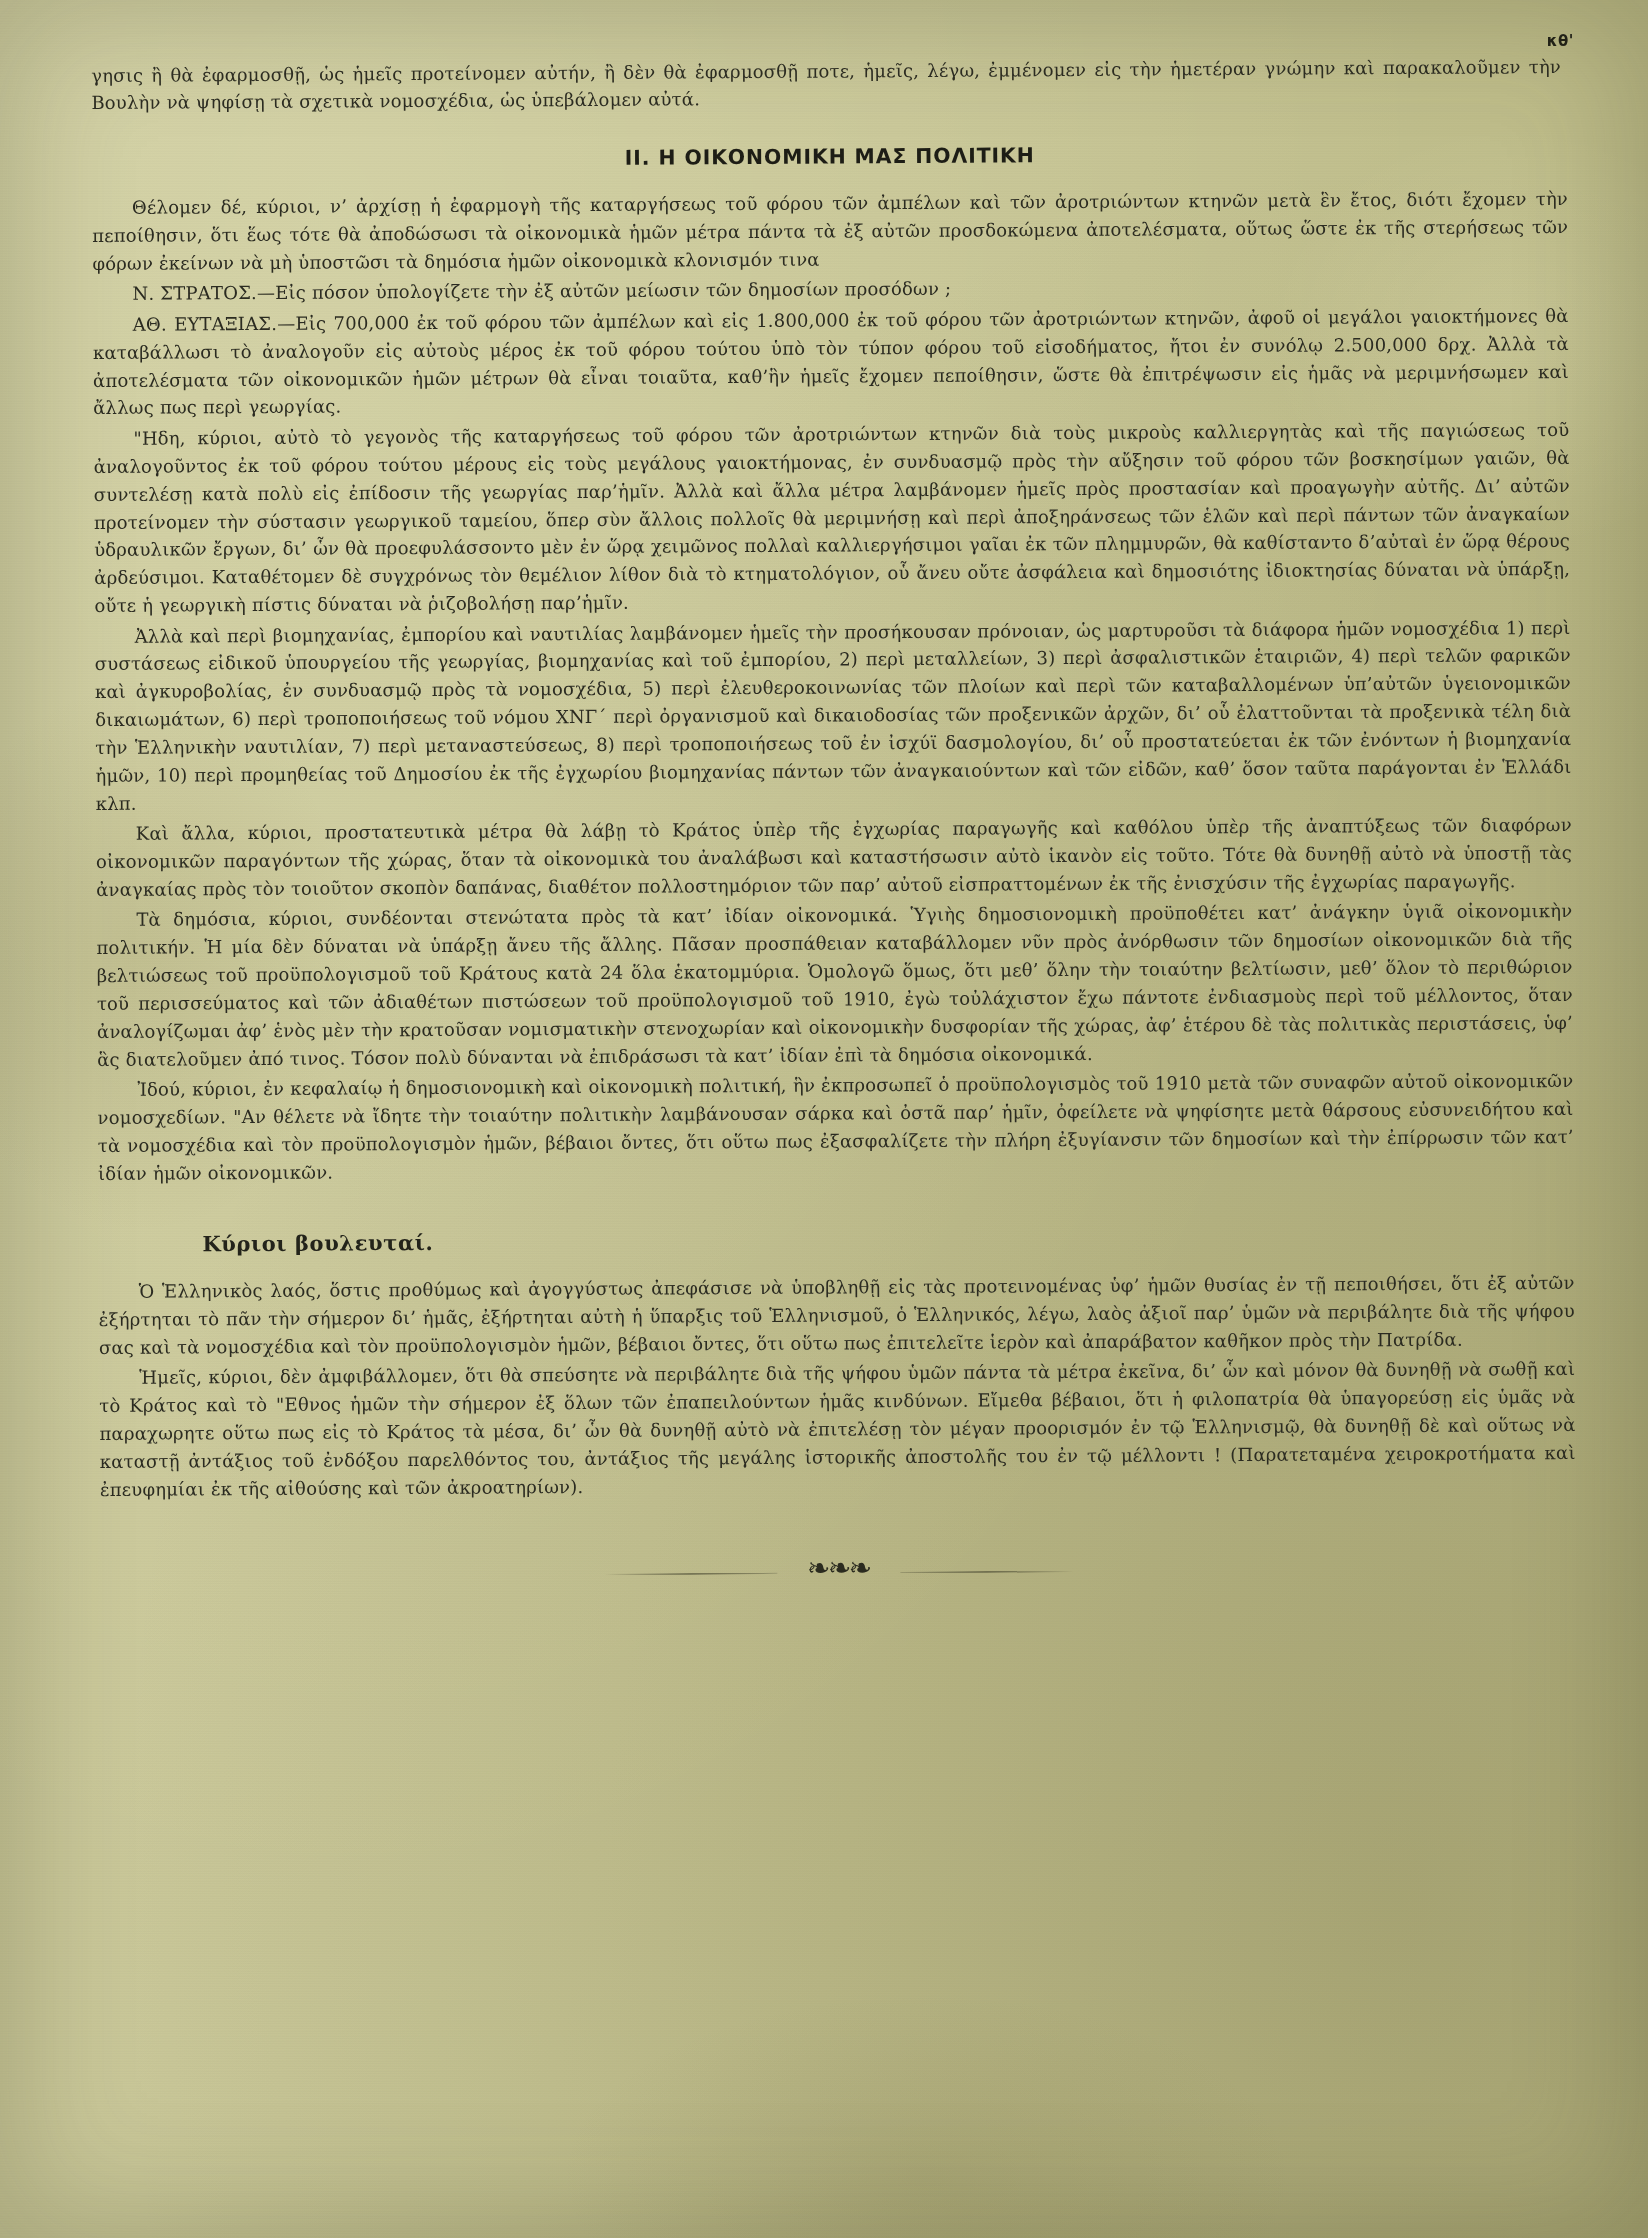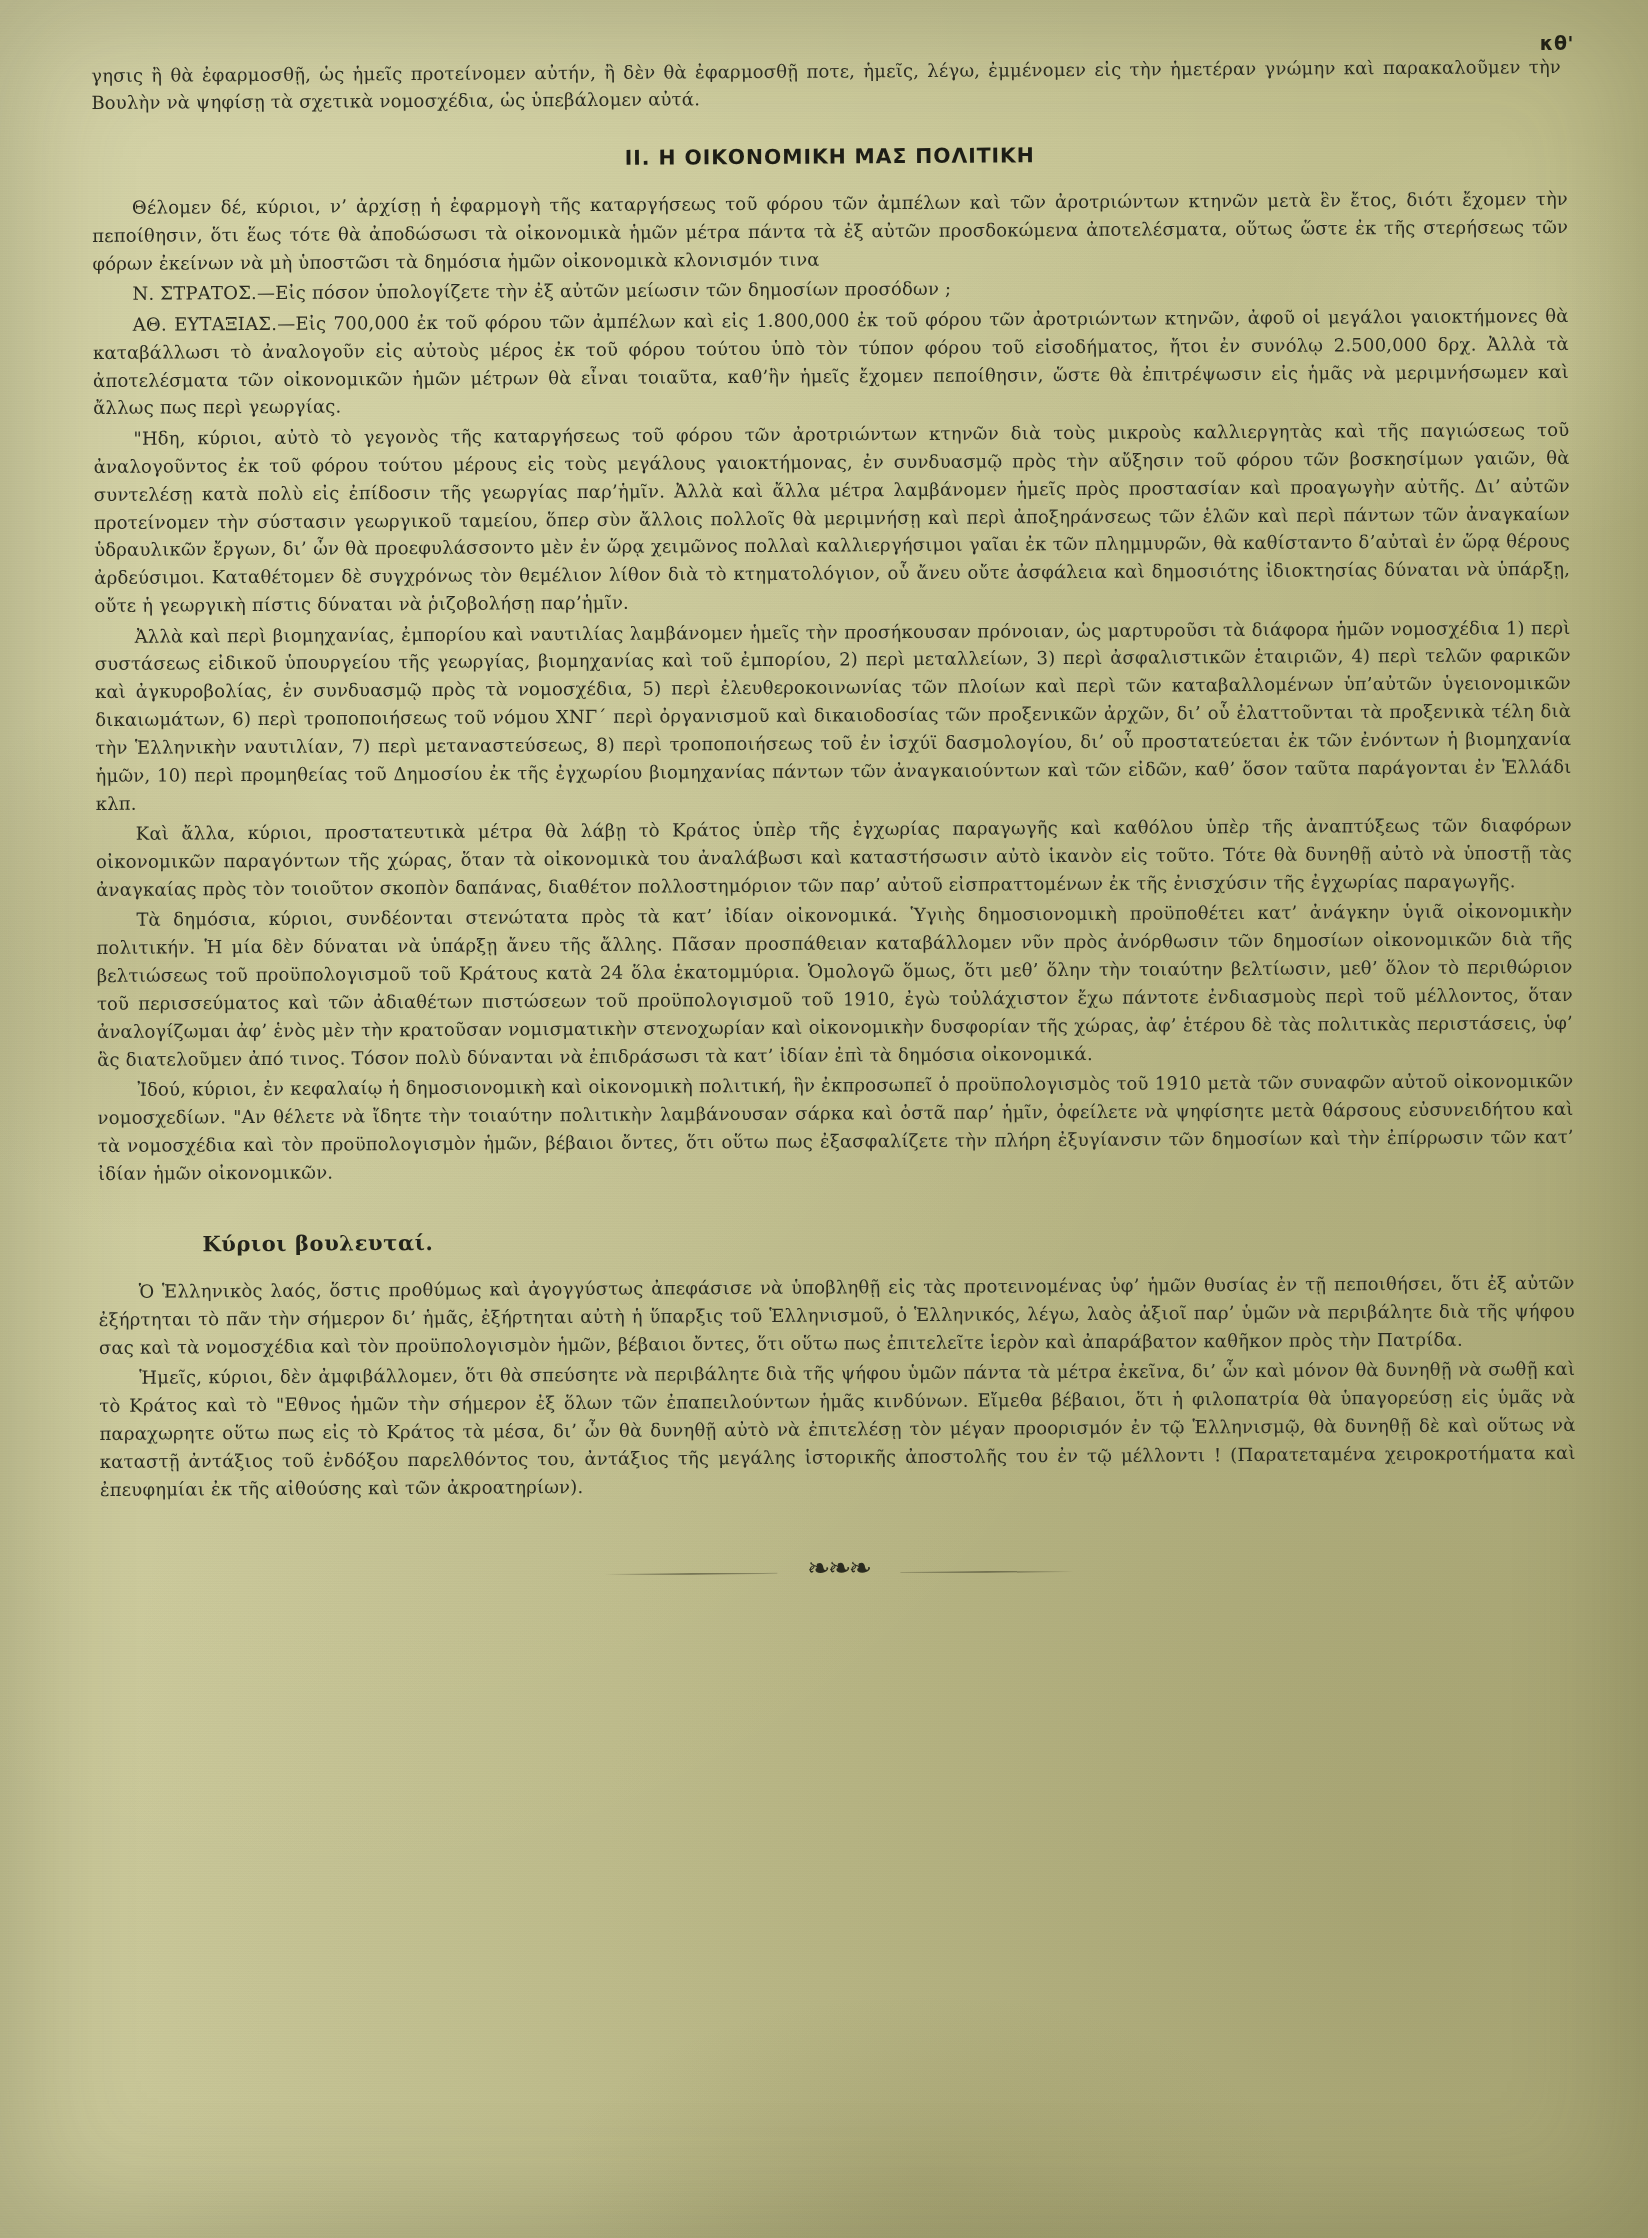--- a/index.html
+++ b/index.html
@@ -41,21 +41,21 @@
     transform: rotate(-0.35deg);
     transform-origin: left top;
   }
 
   .folio {
     position: absolute;
     right: 74px;
     top: 32px;
     font-family: "DejaVu Sans", sans-serif;
     font-weight: bold;
-    font-size: 19px;
+    font-size: 15px;
     letter-spacing: 0.6px;
     color: #1f1f17;
   }
 
   .lead-para {
     font-size: 18px;
     line-height: 1.52;
     text-align: justify;
     letter-spacing: 0.2px;
     color: #2c2c22;

